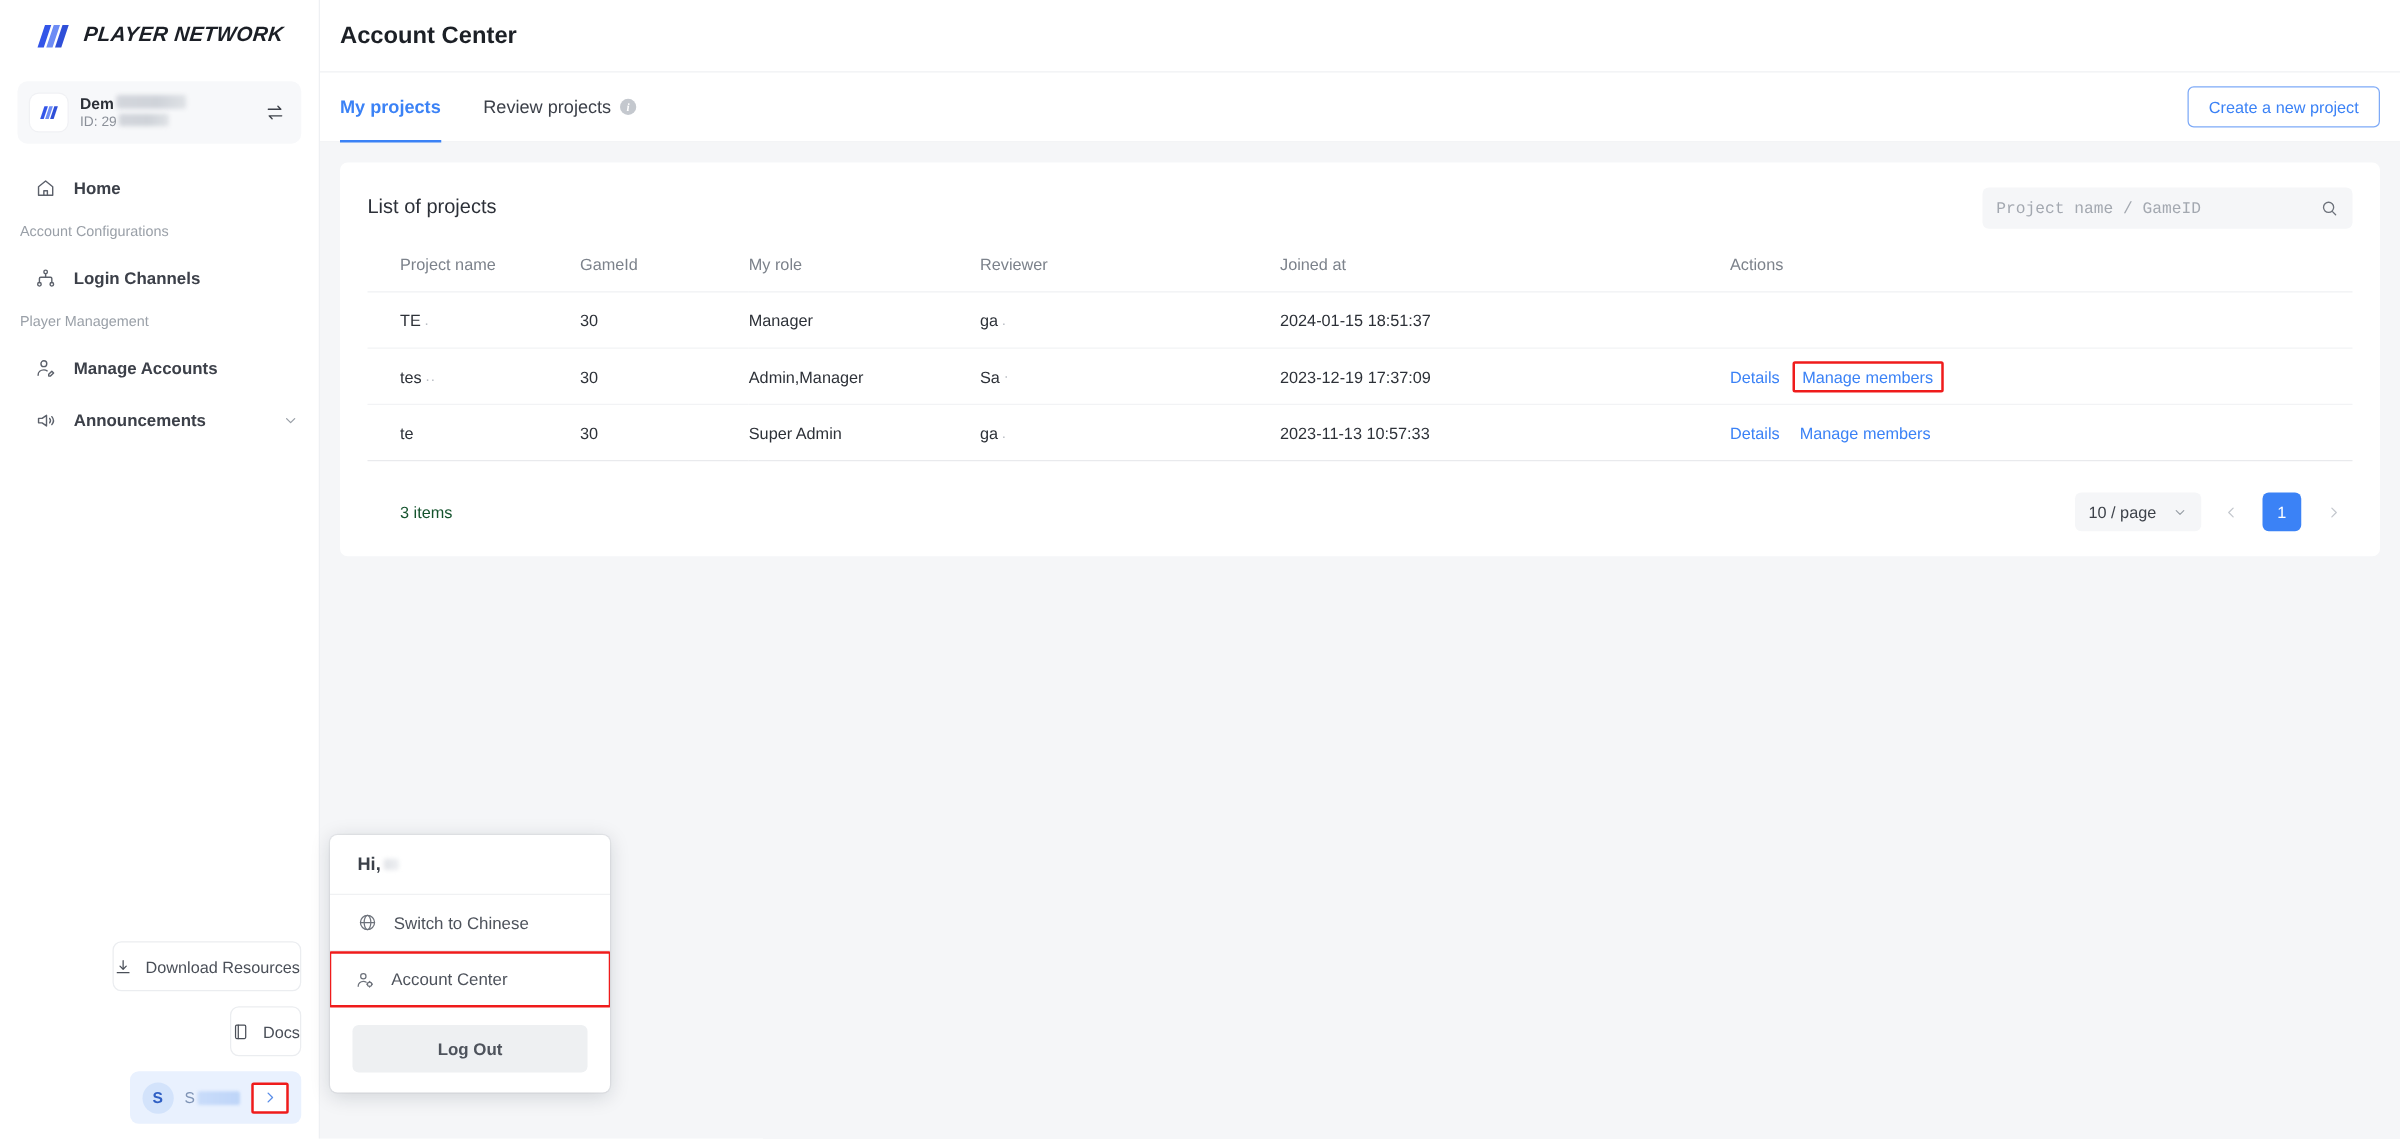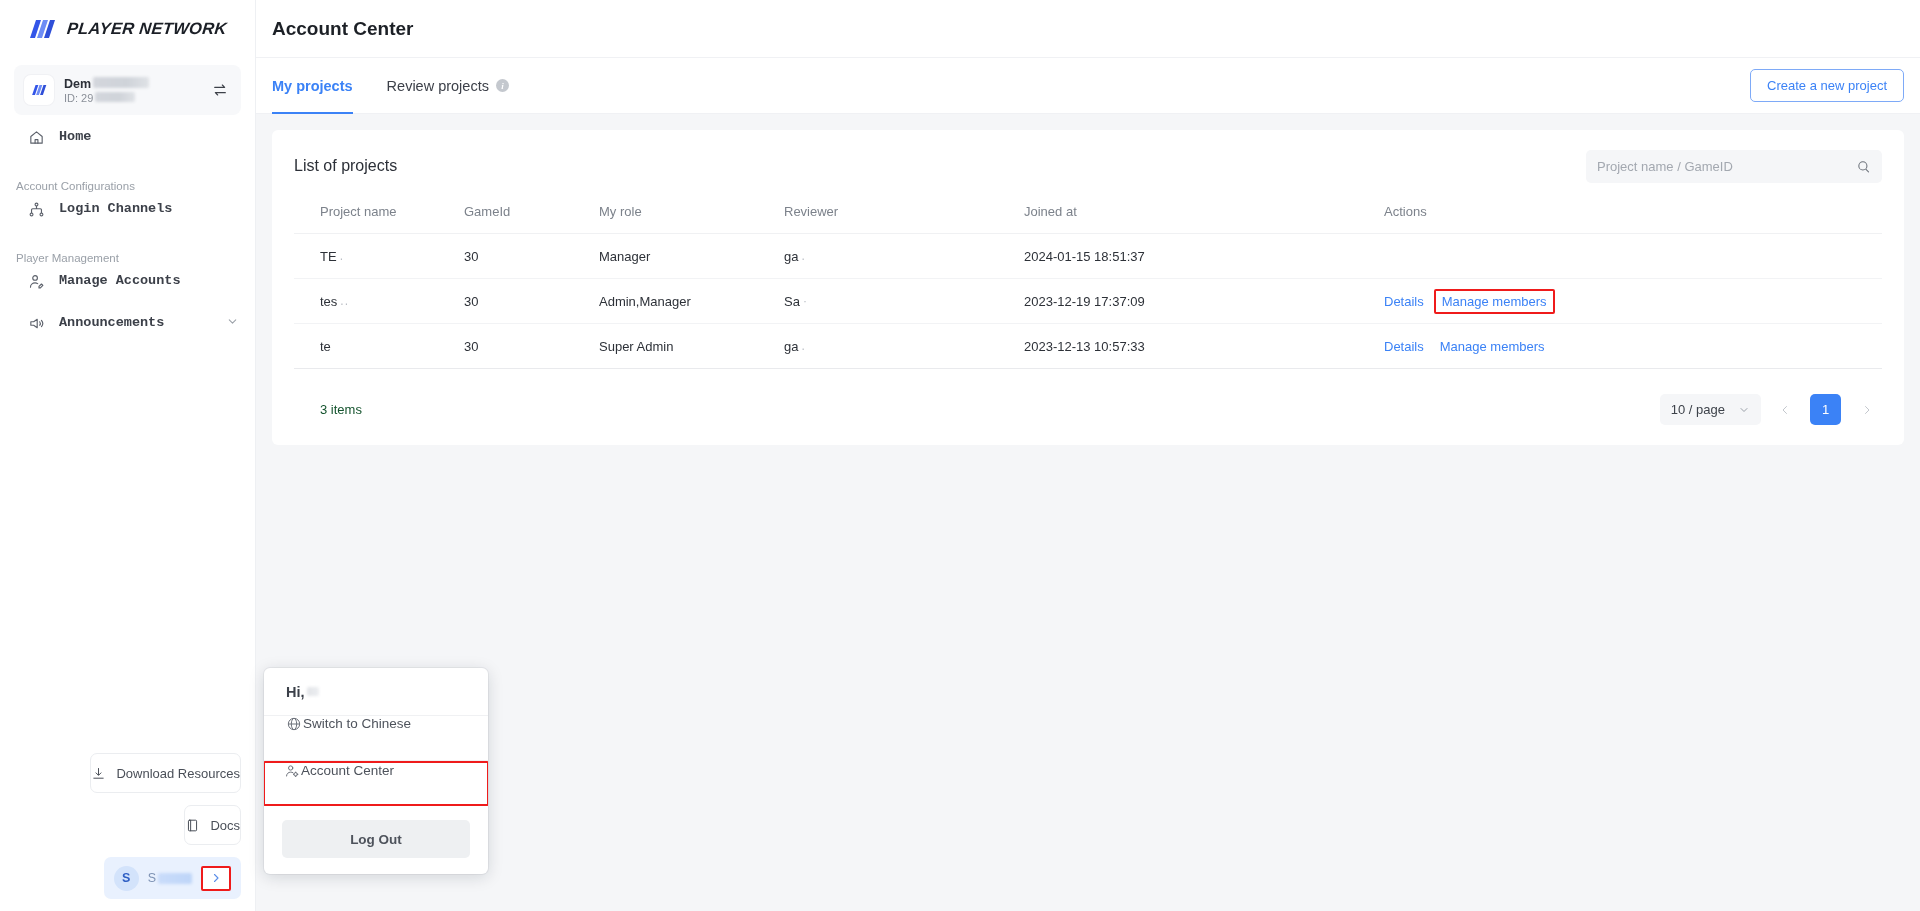--- a/index.html
+++ b/index.html
@@ -57,22 +57,22 @@
   .redact.r1 { width: 56px; }
   .redact.r2 { width: 40px; height: 10px; }
   .swap-ico { width: 22px; flex: none; display: flex; justify-content: center; color: #3d4149; }
 
   .nav { margin-top: 14px; }
   .nav-group-title {
     font-size: 11.5px; color: #9aa0a8; padding: 0 0 0 16px;
     height: 30px; display: flex; align-items: center;
   }
   .nav-item {
-    height: 42px; display: flex; align-items: flex-start; gap: 14px;
-    padding: 0 16px 0 28px; color: #41454d; cursor: pointer; font-family: Liberation Mono, monospace;
+    height: 42px; display: flex; align-items: center; gap: 14px;
+    padding: 0 16px 0 28px; color: #41454d; cursor: pointer;
   }
   .nav-item .nav-label { font-size: 13.5px; font-weight: 600; color: #3c4049; }
   .nav-ico { width: 17px; height: 17px; flex: none; color: #5c616b; display:flex; align-items:center; justify-content:center;}
   .nav-caret { margin-left: auto; color: #9aa0a8; display: flex; }
 
   .sidebar-bottom {
     margin-top: auto; padding: 0 14px 12px 14px;
     display: flex; flex-direction: column; gap: 12px; align-items: flex-end;
   }
   .side-btn {
@@ -140,21 +140,21 @@
 
   .panel-head { display: flex; align-items: center; height: 36px; }
   .panel-title { font-size: 16px; color: #2c3038; font-weight: 400; }
   .search-wrap {
     margin-left: auto; width: 296px; height: 33px;
     background: #f5f6f8; border-radius: 5px;
     display: flex; align-items: center; padding: 0 11px;
   }
   .search-input {
     flex: 1; border: 0; outline: 0; background: transparent;
-    font-size: 13px; color: #7f1d1d; font-family: Liberation Sans, sans-serif;
+    font-size: 13px; color: #7f1d1d; font-family: Liberation Mono, monospace;
   }
   .search-input::placeholder { color: #a3a8b0; }
   .search-ico { color: #6d727b; display: flex; flex: none; }
 
   table { width: 100%; border-collapse: collapse; margin-top: 20px; }
   thead th {
     text-align: left; font-size: 13px; font-weight: 400; color: #7c828b;
     padding: 0 0 14px 0; border-bottom: 1px solid #f0f1f3;
   }
   tbody td {
@@ -204,21 +204,21 @@
     box-shadow: 0 3px 16px rgba(16,24,40,0.15), 0 0 0 1px rgba(16,24,40,0.05);
     overflow: hidden; z-index: 40;
   }
   .popup-head {
     height: 48px; display: flex; align-items: center; padding: 0 22px;
     font-size: 14.5px; font-weight: 700; color: #3b4049;
     border-bottom: 1px solid #f0f1f3;
   }
   .popup-head .redact { background: linear-gradient(90deg,#e2e4e8,#eceef1); width: 12px; height: 9px; }
   .popup-item {
-    height: 45px; display: flex; 
+    height: 45px; display: flex; align-items: center; gap: 12px;
     padding: 0 22px; font-size: 13.5px; color: #4e535c; cursor: pointer;
     border-bottom: 1px solid #f0f1f3; position: relative;
   }
   .popup-item .p-ico { color: #6d727b; display: flex; width: 17px; flex: none; }
   .popup-item.marked {
     border: 2.5px solid #ef1b1b; border-radius: 2px;
     margin: 0 -1px; height: 45px; padding-left: 19px;
   }
   .popup-foot { padding: 14px 18px 16px 18px; }
   .logout-btn {
@@ -460,21 +460,21 @@
             <tr>
               <td class="col-name">te</td>
               <td class="col-gid">30</td>
               <td class="col-role">Super Admin</td>
               <td class="col-rev">
                 <span class="cell-trunc">
                     <span>ga</span>
                     <span class="dotfade">.</span>
                   </span>
               </td>
-              <td class="col-join">2023-12-13 10:57:33</td>
+              <td class="col-join">2023-11-13 10:57:33</td>
               <td class="col-act">
                 <span class="act-cell">
                   <span class="act-link">Details</span>
                   <span class="act-link act-plain">Manage members</span>
                 </span>
               </td>
             </tr>
 
           </tbody>
         </table>

